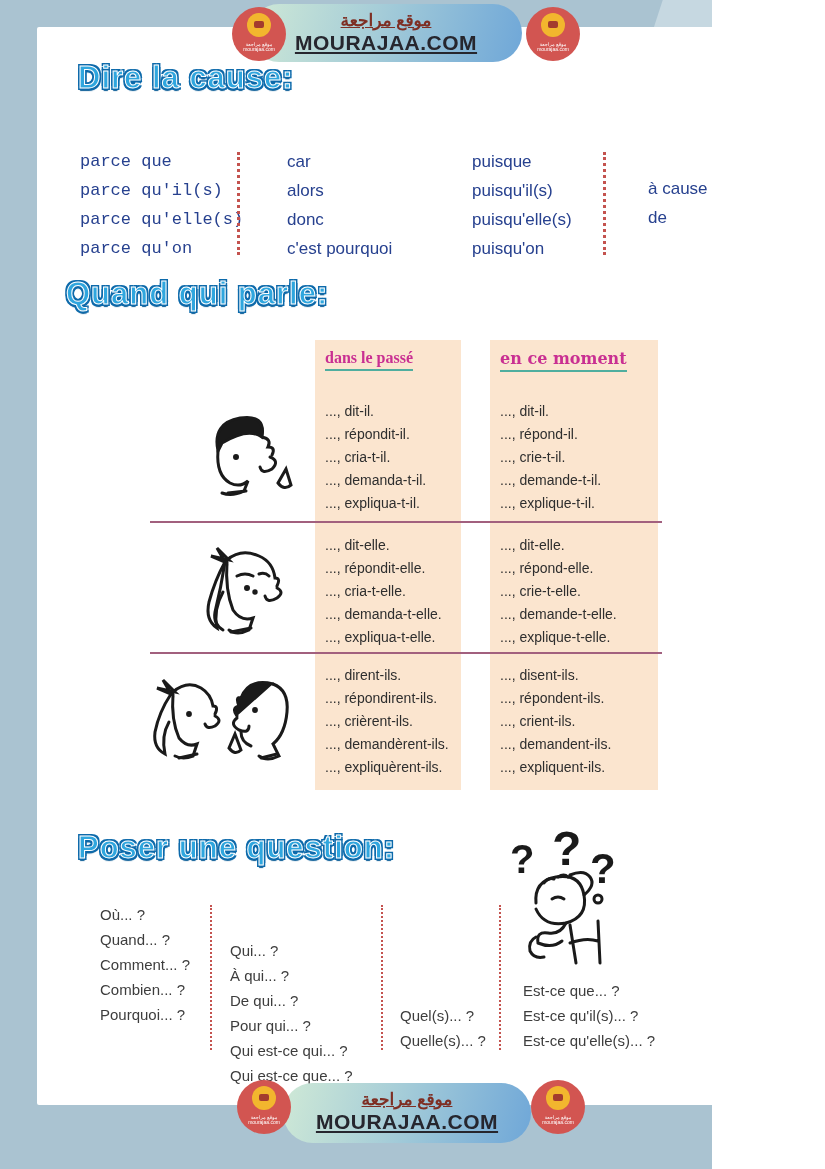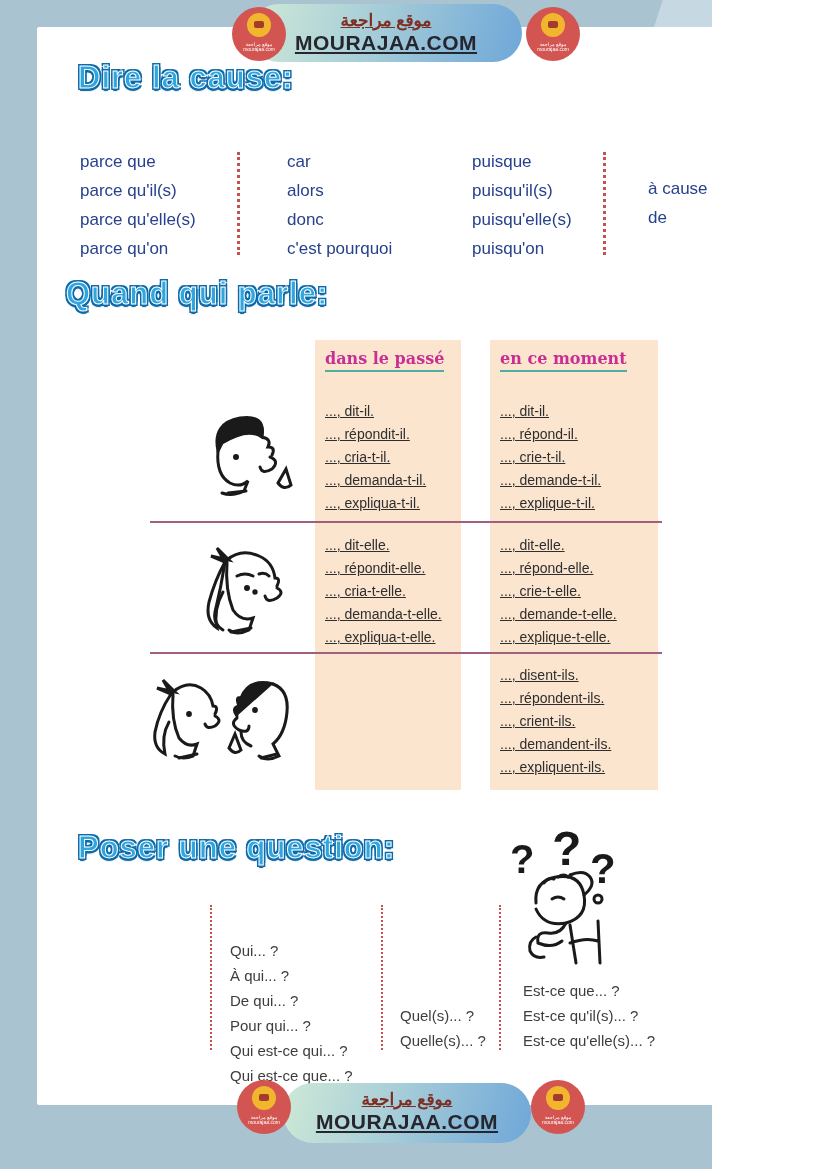--- a/index.html
+++ b/index.html
@@ -27,21 +27,21 @@
   .cause-col{position:absolute;font-size:17px;color:#27418f;}
   .cause-col div{height:29px;line-height:29px;}
   .vdots{position:absolute;width:0;border-left:3px dotted #c4534f;}
   .vdots.thin{border-left:2px dotted #c4534f;}
 
   
   .peach{position:absolute;background:#fbe5cf;}
   .th{position:absolute;font-family:"DejaVu Serif",serif;font-weight:bold;font-size:16px;color:#c92f92;
       border-bottom:2px solid #4fae9f;padding-bottom:2px;}
   .vlist{position:absolute;font-size:14px;color:#2e2e2e;}
-  .vlist div{height:23px;line-height:23px;text-decoration:underline;}
+  .vlist div{height:23px;line-height:23px;}
   .hline{position:absolute;height:0;border-top:2px solid #a2607e;}
 
   
   .qcol{position:absolute;font-size:15px;color:#3d3d3d;}
   .qcol div{height:25px;line-height:25px;}
 
   svg{display:block;}
 </style>
 </head>
 <body>
@@ -64,21 +64,21 @@
   <div class="logo" style="left:526px;top:7px;">
     <div class="yc">
         <div class="mark"></div>
       </div>
     <div class="cap"><span dir="rtl">موقع مراجعة</span><br>
       <span>mourajaa.com</span></div>
   </div>
 
   <div class="bubble" style="left:78px;top:60px;font-size:31px;">Dire la cause:</div>
 
-  <div class="cause-col" style="left:80px;top:147px;">
+  <div class="cause-col" style="left:80px;top:147px;font-family:Liberation Mono, monospace;">
     <div>parce que</div>
     <div>parce qu'il(s)</div>
     <div>parce qu'elle(s)</div>
     <div>parce qu'on</div>
   </div>
   <div class="vdots" style="left:237px;top:152px;height:103px;"></div>
   <div class="cause-col" style="left:287px;top:147px;">
     <div>car</div>
     <div>alors</div>
     <div>donc</div>
@@ -93,21 +93,21 @@
   <div class="vdots" style="left:603px;top:152px;height:103px;"></div>
   <div class="cause-col" style="left:648px;top:174px;">
     <div>à cause de</div>
   </div>
 
   <div class="bubble" style="left:66px;top:276px;font-size:31px;">Quand qui parle:</div>
 
   <div class="peach" style="left:315px;top:340px;width:146px;height:450px;"></div>
   <div class="peach" style="left:490px;top:340px;width:168px;height:450px;"></div>
 
-  <div class="th" style="left:325px;top:349px;">dans le passé</div>
+  <div class="th" style="left:325px;top:349px;font-family:Liberation Serif, serif;">dans le passé</div>
   <div class="th" style="left:500px;top:349px;">en ce moment</div>
 
   <div style="position:absolute;left:188px;top:405px;">
     <svg width="112" height="100" viewBox="0 0 112 100" fill="none" stroke="#1a1a1a" stroke-width="3" stroke-linecap="round">
       <path d="M30 46 Q24 18 52 13 Q78 9 74 32 Q60 22 34 38 Z" fill="#1a1a1a"></path>
       <path d="M30 46 Q28 70 42 78 Q52 83 60 76 L56 86 Q44 92 34 88"></path>
       <path d="M74 32 Q84 34 80 42 Q88 42 84 50"></path>
       <path d="M82 52 Q92 56 84 64 Q74 70 72 62" fill="#fff"></path>
       <circle cx="48" cy="52" r="1.5" fill="#1a1a1a"></circle>
       <path d="M90 78 L98 64 L103 80 Q96 86 90 78 Z"></path>
@@ -171,20 +171,27 @@
       <path d="M42 90 L60 86"></path>
       <path d="M136 16 Q112 10 104 30 Q98 28 102 38 Q94 40 100 48" fill="#1a1a1a"></path>
       <path d="M136 16 Q152 22 150 44 Q148 66 136 76 L142 88 Q130 94 122 88"></path>
       <path d="M100 50 Q92 56 102 62 Q112 66 112 58" fill="#fff"></path>
       <path d="M104 64 Q104 74 114 78"></path>
       <circle cx="118" cy="42" r="1.4" fill="#1a1a1a"></circle>
       <path d="M92 80 L98 66 L104 82 Q98 88 92 80 Z"></path>
       <path d="M124 90 L140 86"></path>
     </svg>
   </div>
+  <div class="vlist" style="left:325px;top:664px;">
+    <div>..., dirent-ils.</div>
+    <div>..., répondirent-ils.</div>
+    <div>..., crièrent-ils.</div>
+    <div>..., demandèrent-ils.</div>
+    <div>..., expliquèrent-ils.</div>
+  </div>
   <div class="vlist" style="left:500px;top:664px;">
     <div>..., disent-ils.</div>
     <div>..., répondent-ils.</div>
     <div>..., crient-ils.</div>
     <div>..., demandent-ils.</div>
     <div>..., expliquent-ils.</div>
   </div>
 
   <div class="bubble" style="left:78px;top:830px;font-size:31px;">Poser une question:</div>
 
@@ -197,20 +204,27 @@
       <path d="M36 78 Q34 56 56 52 Q80 48 84 70 Q88 92 66 98 Q44 102 36 84"></path>
       <path d="M44 58 Q48 52 54 54 M58 52 Q64 48 68 52"></path>
       <path d="M52 74 Q58 70 64 74"></path>
       <path d="M84 70 Q96 60 90 52 Q84 44 70 50"></path>
       <path d="M66 98 Q60 110 48 108 Q36 106 38 118 Q52 124 62 116"></path>
       <path d="M36 112 Q28 116 30 126 Q34 134 44 132"></path>
       <path d="M70 100 L76 138 M98 96 L100 138 M70 118 Q86 112 98 116"></path>
     </svg>
   </div>
 
+  <div class="qcol" style="left:100px;top:902px;">
+    <div>Où... ?</div>
+    <div>Quand... ?</div>
+    <div>Comment... ?</div>
+    <div>Combien... ?</div>
+    <div>Pourquoi... ?</div>
+  </div>
   <div class="vdots thin" style="left:210px;top:905px;height:145px;"></div>
   <div class="qcol" style="left:230px;top:902px;margin-top:36px;">
     <div>Qui... ?</div>
     <div>À qui... ?</div>
     <div>De qui... ?</div>
     <div>Pour qui... ?</div>
     <div>Qui est-ce qui... ?</div>
     <div>Qui est-ce que... ?</div>
   </div>
   <div class="vdots thin" style="left:381px;top:905px;height:145px;"></div>

